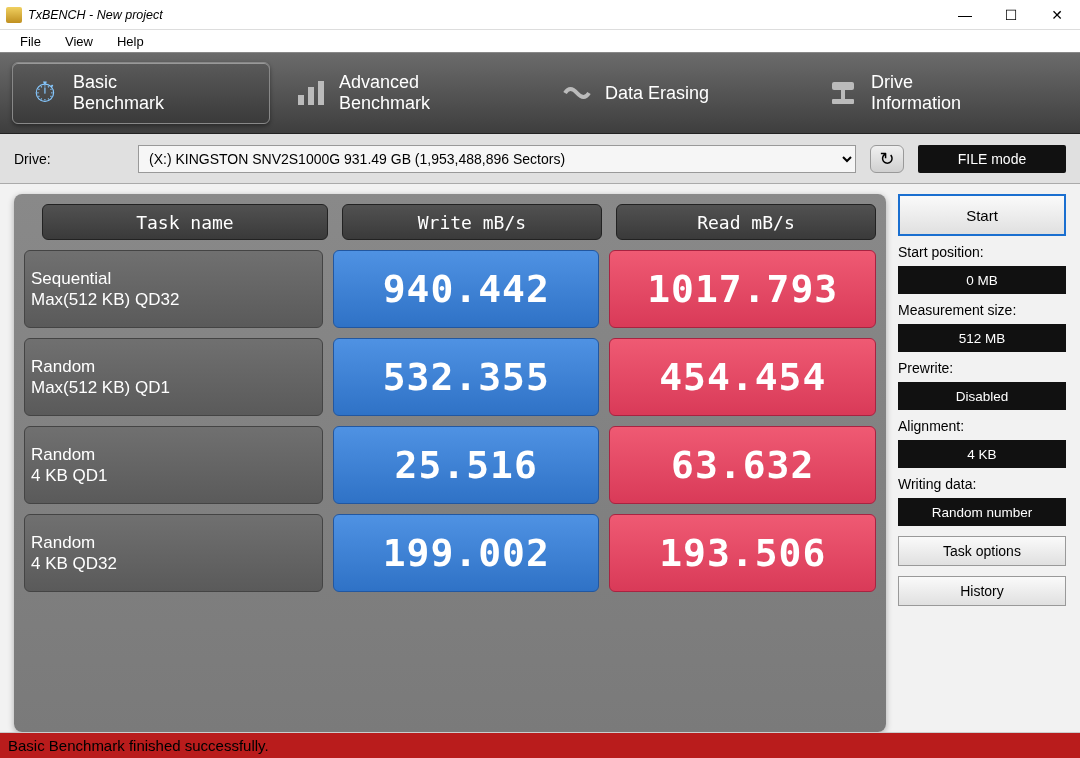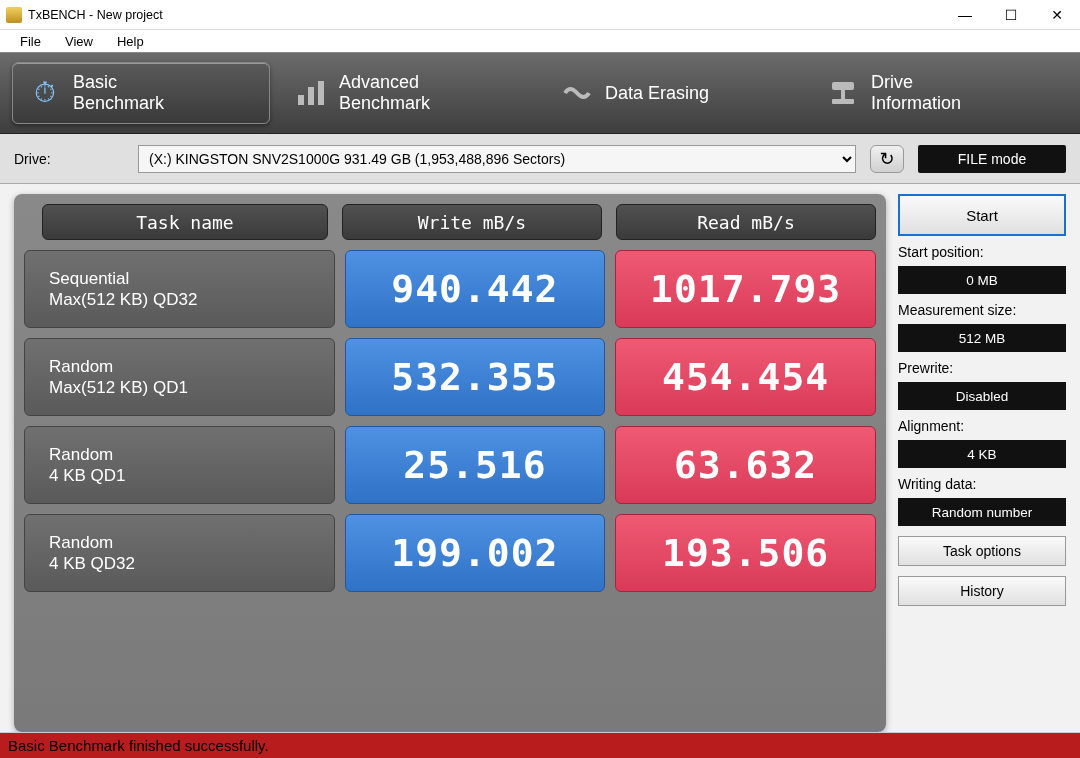--- a/index.html
+++ b/index.html
@@ -2,21 +2,21 @@
 <html><head>
 <meta charset="utf-8">
 <style>
 * { box-sizing: border-box; margin: 0; padding: 0; font-family: "Segoe UI", Tahoma, sans-serif; }
 body { background: #fff; width: 1080px; height: 758px; overflow: hidden; display: flex; flex-direction: column; }
 
 
 .titlebar { height: 30px; display: flex; align-items: center; justify-content: space-between; border-bottom: 1px solid #ddd; background: #fff; }
 .titlebar .left { display: flex; align-items: center; padding-left: 6px; gap: 6px; }
 .titlebar .left .appicon { width: 16px; height: 16px; background: linear-gradient(to bottom, #f0d060, #c09020); border-radius: 2px; }
-.titlebar .title { font-size: 12.5px; }
+.titlebar .title { font-size: 12.5px; font-style: italic; }
 .winbtns { display: flex; }
 .winbtn { width: 46px; height: 30px; display: flex; align-items: center; justify-content: center; font-size: 14px; }
 
 
 .menubar { height: 22px; display: flex; align-items: center; gap: 4px; padding: 0 10px; font-size: 13px; }
 .menubar span { padding: 2px 10px; }
 
 
 .toolbar { height: 82px; background: linear-gradient(to bottom, #6b6b6b, #3e3e3e); display: flex; align-items: center; padding: 8px 12px; gap: 8px; border-top: 1px solid #888; border-bottom: 1px solid #222; }
 .tool { flex: 1; height: 62px; display: flex; align-items: center; gap: 10px; padding: 0 14px; border-radius: 6px; cursor: pointer; border: 1px solid transparent; color: #fff; font-size: 18px; }
@@ -34,21 +34,21 @@
 
 .main { flex: 1; display: flex; padding: 10px 14px 0 14px; gap: 12px; background: #f2f2f2; }
 
 .results { flex: 1; background: linear-gradient(to bottom, #898989, #7a7a7a); border-radius: 8px; padding: 10px; display: flex; flex-direction: column; gap: 10px; box-shadow: 0 2px 6px rgba(0,0,0,0.3); }
 
 .resheader { display: flex; gap: 14px; margin-left: 18px; }
 .resheader .hcell { flex: 1; height: 36px; background: linear-gradient(to bottom, #515151, #3a3a3a); color: #fff; font-family: "PixelFont","Tahoma",monospace; font-size: 18px; display: flex; align-items: center; justify-content: center; border-radius: 6px; border: 1px solid #222; }
 .resheader .hcell:first-child { flex: 1.1; }
 
 .row { display: flex; gap: 10px; }
-.row .name { flex: 1.1; height: 78px; background: linear-gradient(to bottom, #707070, #5a5a5a); color: #fff; display: flex; flex-direction: column; justify-content: center; padding-left: 24px; border-radius: 6px; border: 1px solid #444; font-family: "Tahoma", monospace; font-size: 17px; line-height: 1.25; }
+.row .name { flex: 1.1; height: 78px; background: linear-gradient(to bottom, #707070, #5a5a5a); color: #fff; display: flex; flex-direction: column; justify-content: center; padding-left: 6px; border-radius: 6px; border: 1px solid #444; font-family: "Tahoma", monospace; font-size: 17px; line-height: 1.25; }
 .row .val { flex: 1; height: 78px; border-radius: 6px; display: flex; align-items: center; justify-content: center; font-family: "Arial Black","Tahoma",monospace; font-size: 38px; font-weight: 700; color: #fff; letter-spacing: 1px; border: 1px solid rgba(0,0,0,0.2); }
 .row .read  { background: linear-gradient(to bottom, #4f92e3, #2f72c6); border-color:#2257a0; }
 .row .write { background: linear-gradient(to bottom, #ef5a73, #d93a58); border-color:#a82341; }
 
 
 .side { width: 168px; display: flex; flex-direction: column; gap: 6px; font-size: 14px; }
 .side .startbtn { height: 42px; background: linear-gradient(#fafafa,#e0e0e0); border: 2px solid #1a6fd0; font-size: 15px; cursor: pointer; }
 .side .slabel { margin-top: 2px; }
 .side .sbtn { height: 28px; background: #111; color: #fff; border: none; font-size: 13.5px; }
 .side .gbtn { height: 30px; background: linear-gradient(#fafafa,#e0e0e0); border: 1px solid #999; font-size: 14px; cursor: pointer; margin-top: 4px; }

